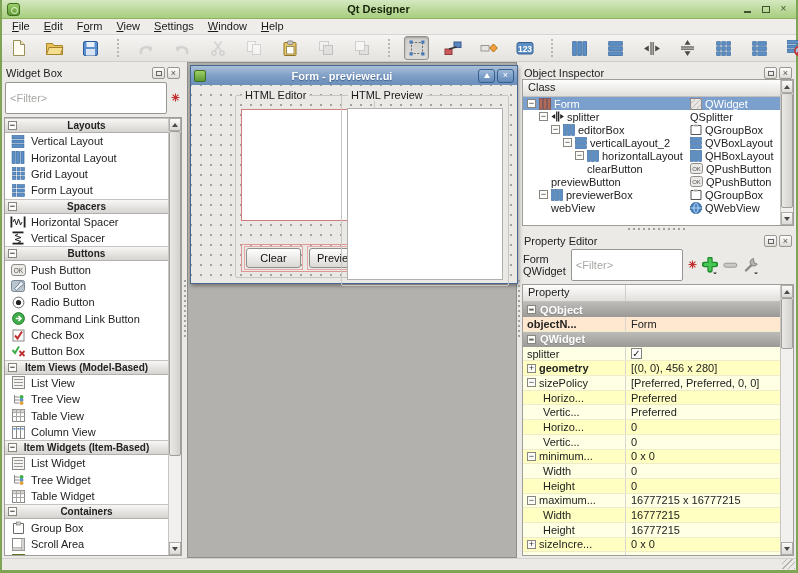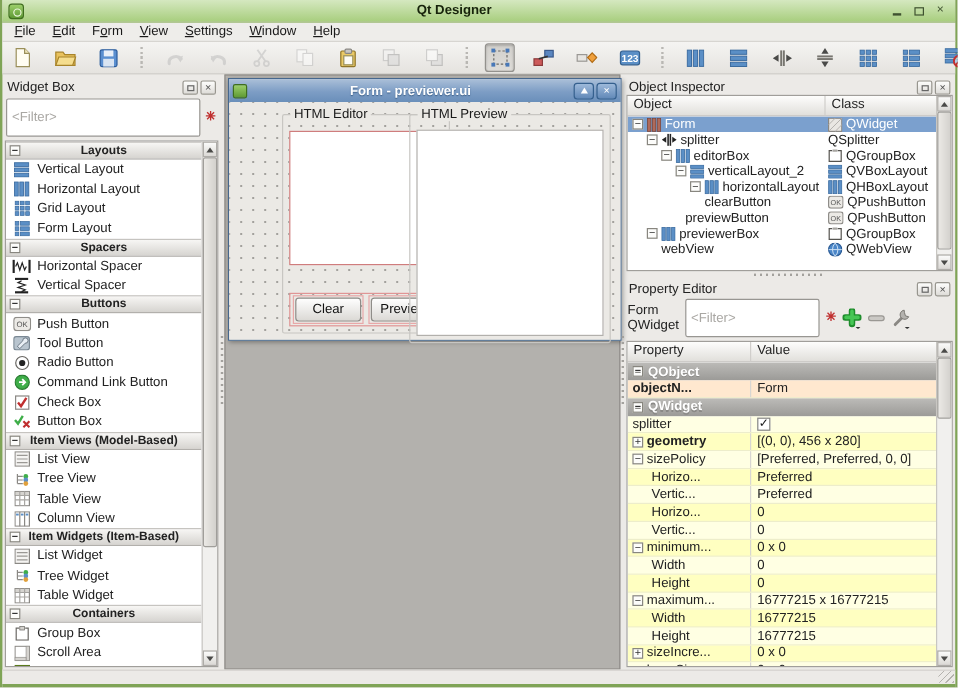--- a/index.html
+++ b/index.html
@@ -692,21 +692,20 @@
           <span class="dh-label">Object Inspector</span>
           <span class="dh-btn">
               <span class="dh-float-glyph"></span>
             </span>
           <span class="dh-btn">
               <span>×</span>
             </span>
         </div>
         <div class="listbox">
           <div class="cols">
-            <span class="col col-obj">Object</span>
             <span class="col col-cls">Class</span>
           </div>
           <div class="oi-rows" id="oi-rows">
               <div class="oi-row selected">
                 <span class="oi-obj" style="padding-left: 4px;">
                   <span class="expand">−</span>
                   <span class="oi-ic">
                     <svg width="12" height="12" viewBox="0 0 13 13">
                       <g fill="#b06a5a" stroke="#7a4438" stroke-width="0.7">
                         <rect x="0.6" y="0.6" width="3.1" height="11.8"></rect>
@@ -830,21 +829,21 @@
                   <span class="oi-ic">
                     <svg width="13" height="11">
                       <rect x="0.5" y="0.5" width="12" height="10" rx="2" fill="#eceae6" stroke="#8f8d89"></rect>
                       <text x="6.5" y="8" font-size="6" text-anchor="middle" fill="#555" font-family="sans-serif">OK</text>
                     </svg>
                   </span>
                   <span>QPushButton</span>
                 </span>
               </div>
               <div class="oi-row">
-                <span class="oi-obj" style="padding-left: 48px;">
+                <span class="oi-obj" style="padding-left: 28px;">
                   <span>previewButton</span>
                 </span>
                 <span class="oi-cls">
                   <span class="oi-ic">
                     <svg width="13" height="11">
                       <rect x="0.5" y="0.5" width="12" height="10" rx="2" fill="#eceae6" stroke="#8f8d89"></rect>
                       <text x="6.5" y="8" font-size="6" text-anchor="middle" fill="#555" font-family="sans-serif">OK</text>
                     </svg>
                   </span>
                   <span>QPushButton</span>
@@ -940,21 +939,20 @@
               <svg width="16" height="17">
                 <path d="M3 13.5L9.5 7" stroke="#8a8884" stroke-width="2.4" stroke-linecap="round"></path>
                 <path d="M10.5 1.5a3.8 3.8 0 1 0 3.8 5.5l-2.8-0.8-0.8-2.8z" fill="#b4b2ae" stroke="#76746f" stroke-width="0.8"></path>
                 <path d="M11 15.5h4l-2 2z" fill="#333"></path>
               </svg>
             </span>
         </div>
         <div class="listbox">
           <div class="cols">
             <span class="col" style="width:103px;flex:none;">Property</span>
-            <span class="col" style="flex:1;">Value</span>
           </div>
           <div class="pe-rows" id="pe-rows">
               <div class="pe-group">
                 <span class="expand">−</span>
                 <span>QObject</span>
               </div>
               <div class="pe-row changed">
                 <span class="pcell">
                   <span class="pname bold">objectN...</span>
                 </span>

